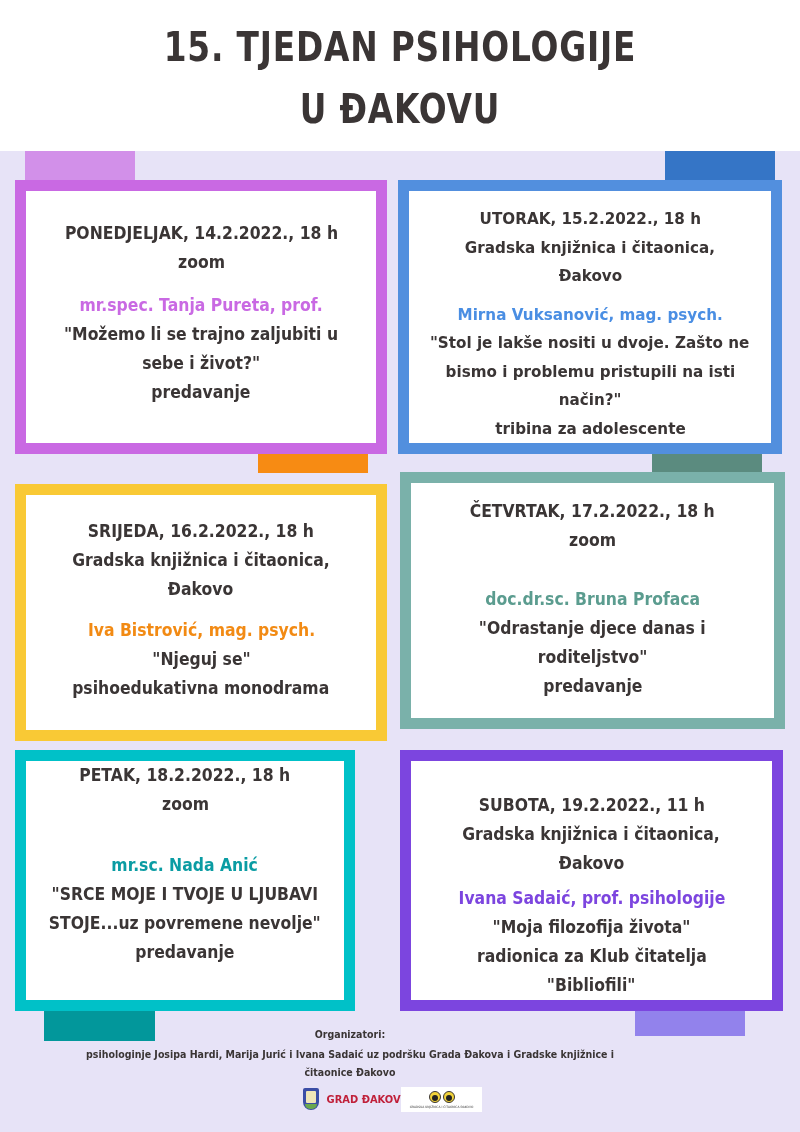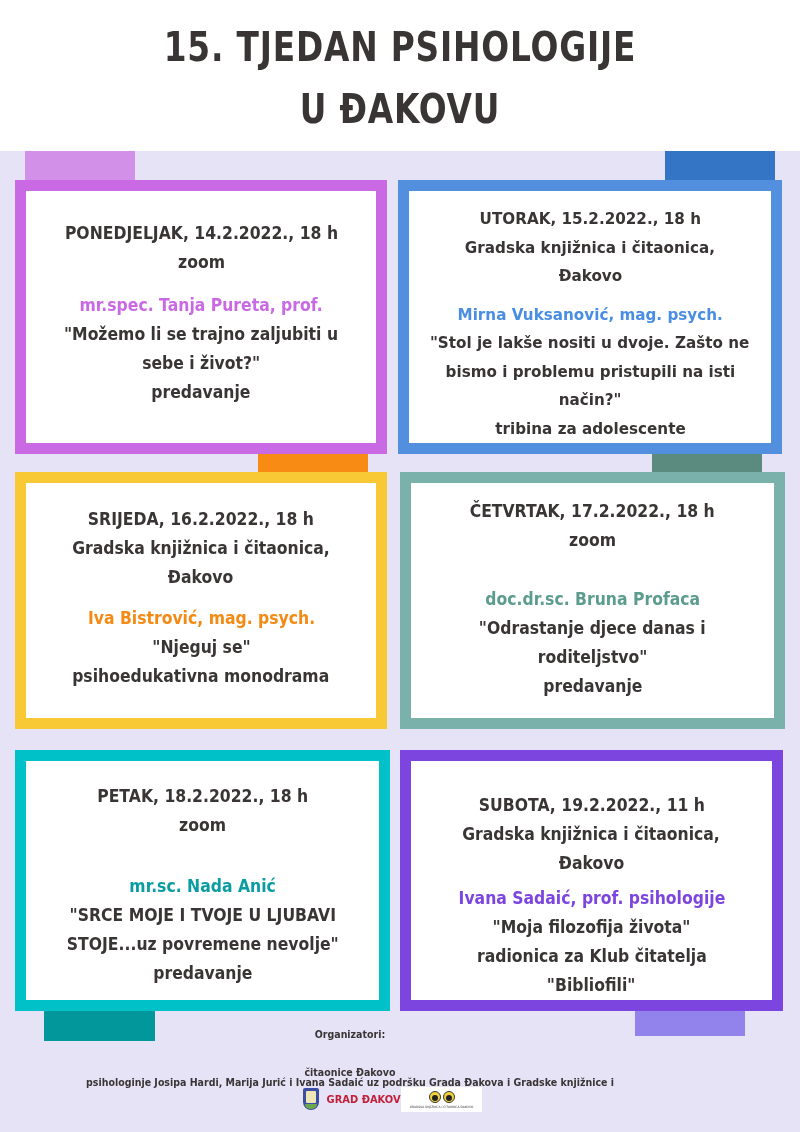--- a/index.html
+++ b/index.html
@@ -118,41 +118,41 @@
   <div class="line">Gradska knjižnica i čitaonica,</div>
   <div class="line">Đakovo</div>
   <div class="gap" style="height:10px;"></div>
   <div class="line name" style="color:#4a8ee3;">Mirna Vuksanović, mag. psych.</div>
   <div class="line">"Stol je lakše nositi u dvoje. Zašto ne</div>
   <div class="line">bismo i problemu pristupili na isti</div>
   <div class="line">način?"</div>
   <div class="line">tribina za adolescente</div>
 </div>
 
-<div class="box" style="left:15px;top:472px;width:372px;height:257px;border-color:#f9c935;padding-top:22px;">
+<div class="box" style="left:15px;top:484px;width:372px;height:257px;border-color:#f9c935;padding-top:22px;">
   <div class="line">SRIJEDA, 16.2.2022., 18 h</div>
   <div class="line">Gradska knjižnica i čitaonica,</div>
   <div class="line">Đakovo</div>
   <div class="gap" style="height:12px;"></div>
   <div class="line name" style="color:#f28a13;">Iva Bistrović, mag. psych.</div>
   <div class="line">"Njeguj se"</div>
   <div class="line">psihoedukativna monodrama</div>
 </div>
 
 <div class="box" style="left:400px;top:472px;width:385px;height:257px;border-color:#7ab1aa;padding-top:14px;">
   <div class="line">ČETVRTAK, 17.2.2022., 18 h</div>
   <div class="line">zoom</div>
   <div class="gap" style="height:30px;"></div>
   <div class="line name" style="color:#5b9c8f;">doc.dr.sc. Bruna Profaca</div>
   <div class="line">"Odrastanje djece danas i</div>
   <div class="line">roditeljstvo"</div>
   <div class="line">predavanje</div>
 </div>
 
-<div class="box" style="left:15px;top:750px;width:375px;height:261px;border-color:#00c1c8;padding-top:21px;">
+<div class="box" style="left:15px;top:750px;width:340px;height:261px;border-color:#00c1c8;padding-top:0;">
   <div class="line">PETAK, 18.2.2022., 18 h</div>
   <div class="line">zoom</div>
   <div class="gap" style="height:32px;"></div>
   <div class="line name" style="color:#0a9ca3;">mr.sc. Nada Anić</div>
   <div class="line">"SRCE MOJE I TVOJE U LJUBAVI</div>
   <div class="line">STOJE...uz povremene nevolje"</div>
   <div class="line">predavanje</div>
 </div>
 
 <div class="box" style="left:400px;top:750px;width:383px;height:261px;border-color:#7c45df;padding-top:30px;">
@@ -162,21 +162,21 @@
   <div class="gap" style="height:10px;"></div>
   <div class="line name" style="color:#7c45df;">Ivana Sadaić, prof. psihologije</div>
   <div class="line">"Moja filozofija života"</div>
   <div class="line">radionica za Klub čitatelja</div>
   <div class="line">"Bibliofili"</div>
 </div>
 
 <div class="footer" style="top:1028px;">
   <div class="ln">Organizatori:</div>
 </div>
-<div class="footer" style="top:1076px;">
+<div class="footer" style="top:1048px;">
   <div class="ln">psihologinje Josipa Hardi, Marija Jurić i Ivana Sadaić uz podršku Grada Đakova i Gradske knjižnice i</div>
 </div>
 <div class="footer" style="top:1066px;">
   <div class="ln">čitaonice Đakovo</div>
 </div>
 
 <div class="logo1">
   <div class="shield"></div>
   <span class="txt">GRAD ĐAKOVO</span>
 </div>

